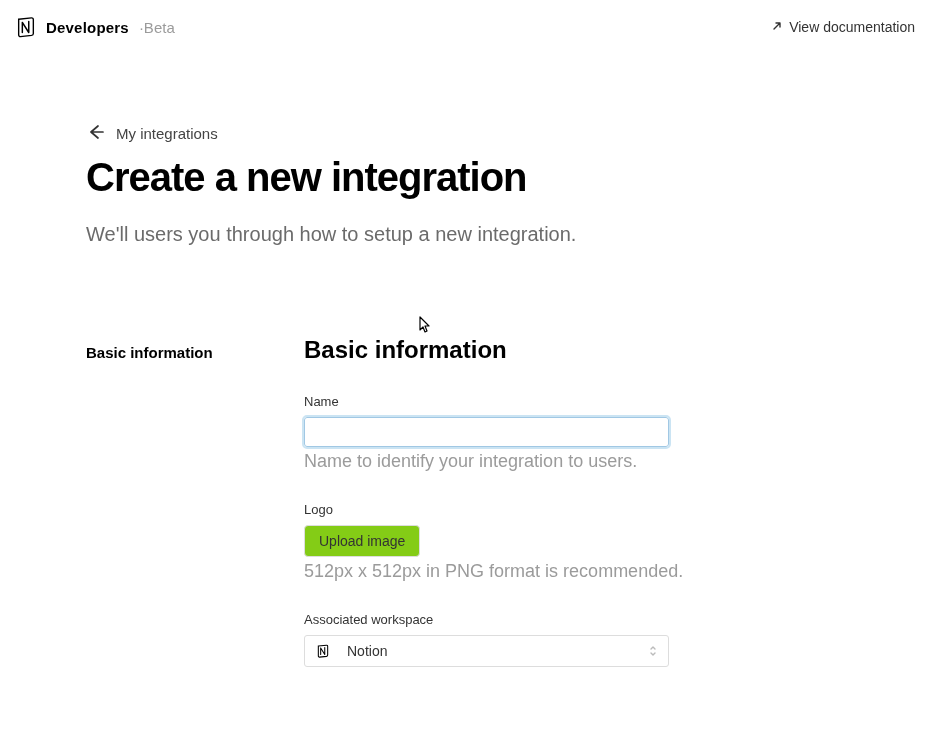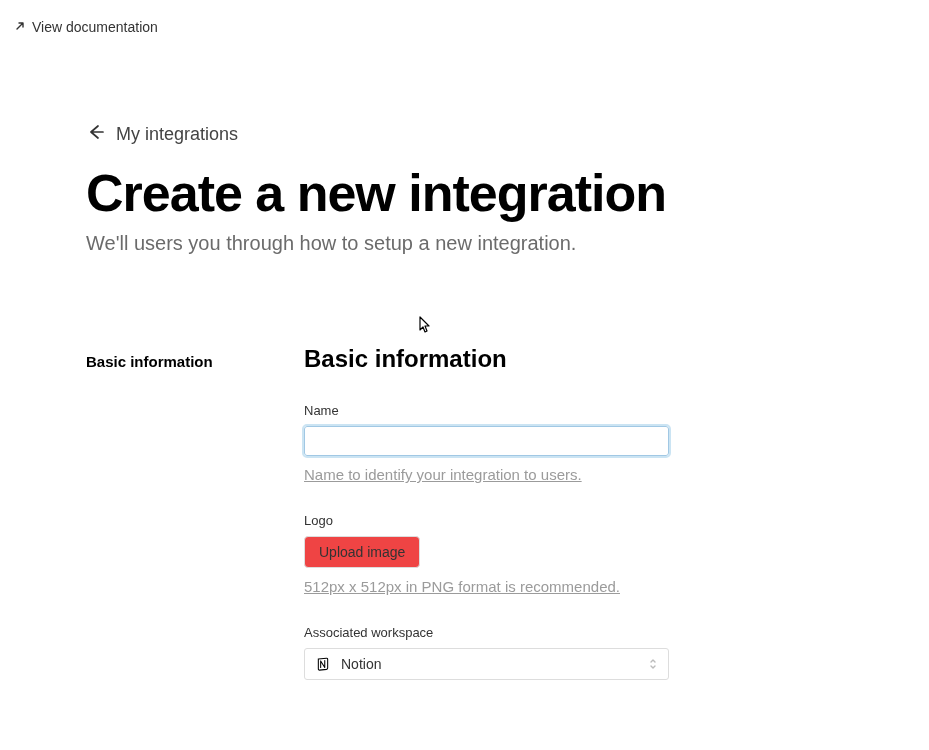--- a/index.html
+++ b/index.html
@@ -41,30 +41,30 @@
   cursor: pointer;
 }
 .container {
   padding: 68px 86px 0 86px;
 }
 .back-link {
   display: inline-flex;
   align-items: center;
   gap: 10px;
   color: #444;
-  font-size: 18px;
-  cursor: pointer;
-  margin-bottom: 18px;
+  font-size: 15px;
+  cursor: pointer;
+  margin-bottom: 10px;
   text-align: center;
 }
 .page-title {
-  font-size: 52px;
+  font-size: 40px;
   font-weight: 700;
   letter-spacing: -1px;
-  margin-bottom: 10px;
+  margin-bottom: 24px;
   line-height: 1.1;
 }
 .page-subtitle {
   font-size: 20px;
   color: #6b6b6b;
   margin-bottom: 90px;
 }
 .content-row {
   display: flex;
   gap: 22px;
@@ -99,52 +99,51 @@
   width: 365px;
   height: 30px;
   border: 1px solid #a1c8e4;
   outline: 2px solid #cbe4f3;
   border-radius: 3px;
   padding: 0 8px;
   font-size: 14px;
   font-family: inherit;
 }
 .help-text {
-  font-size: 15px;
+  font-size: 18px;
   color: #9b9b9b;
-  margin-top: 10px;
-  text-decoration: underline;
+  margin-top: 4px;
 }
 .upload-btn {
   display: inline-block;
   border: 1px solid #ddd;
   border-radius: 4px;
   padding: 7px 14px;
   font-size: 14px;
-  background: #ef4444;
+  background: #84cc16;
   cursor: pointer;
   color: #333;
   font-family: inherit;
 }
 .select-box {
   width: 365px;
   height: 32px;
   border: 1px solid #ddd;
   border-radius: 3px;
   display: flex;
   align-items: center;
   justify-content: space-between;
   padding: 0 10px;
   cursor: pointer;
   background: #fff;
 }
 .select-left {
   display: flex;
   align-items: center;
-  gap: 10px;
+  gap: 16px;
 }
 .select-icon {
   width: 16px;
   height: 16px;
   display: flex;
   align-items: center;
   justify-content: center;
 }
 .select-label { font-size: 14px; color: #333; }
 .select-chevrons { color: #bbb; display:flex; flex-direction:column; line-height:0; }
@@ -152,20 +151,30 @@
   position: absolute;
   left: 414px;
   top: 315px;
   pointer-events: none;
 }
 </style>
 </head>
 <body>
 
 <div class="topbar">
+  <div class="brand">
+    <span class="logo-box">
+      <svg width="22" height="22" viewBox="0 0 24 24" fill="none">
+        <path d="M4 3.5 L18 2 C19 1.9 20 2.5 20 4 L20 19 C20 20 19.5 21 18 21.2 L6 22.5 C5 22.6 4 22 4 20.5 L4 3.5 Z" stroke="#000" stroke-width="1.5" fill="#fff"></path>
+        <path d="M8 7 L8 18 M8 7 L15 18 M15 6 L15 18" stroke="#000" stroke-width="1.6" stroke-linecap="round"></path>
+      </svg>
+    </span>
+    <span class="brand-name">Developers</span>
+    <span class="brand-beta">·Beta</span>
+  </div>
   <div class="view-doc">
     <span>
       <svg width="12" height="12" viewBox="0 0 12 12">
         <path d="M3 9 L9 3 M5 3 H9 V7" stroke="#333" stroke-width="1.4" fill="none" stroke-linecap="round" stroke-linejoin="round"></path>
       </svg>
     </span>
     <span>View documentation</span>
   </div>
 </div>
 

